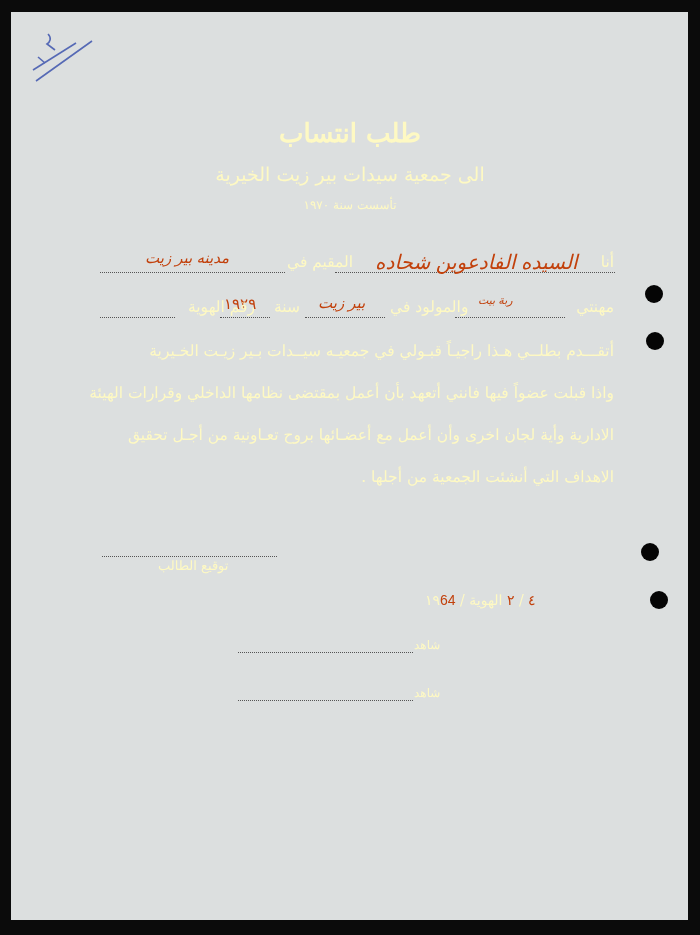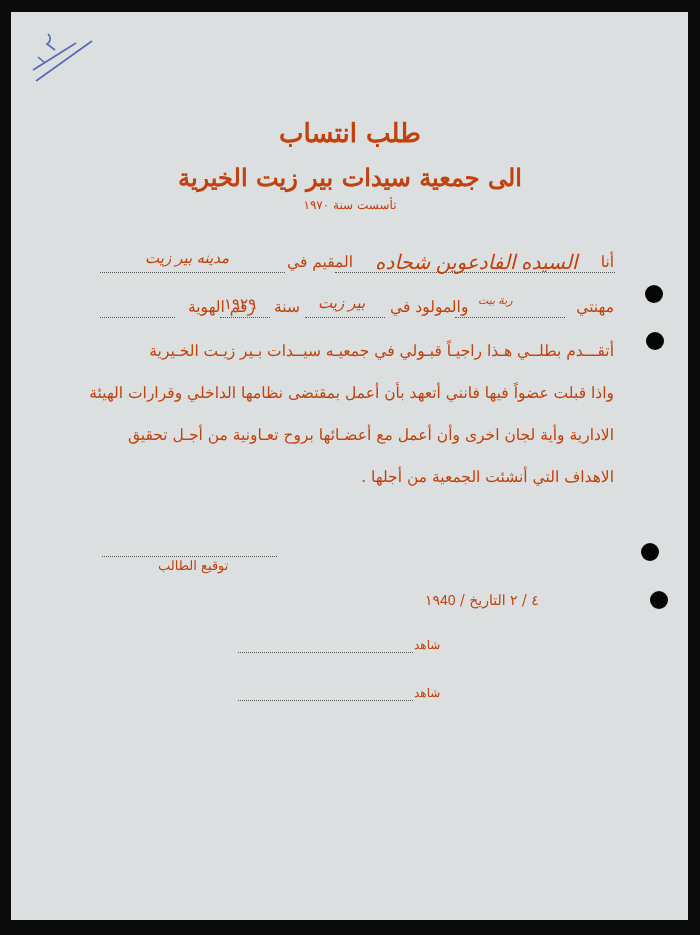--- a/index.html
+++ b/index.html
@@ -7,24 +7,24 @@
     width: 700px; height: 935px; background: #0b0b0b;
     position: relative; overflow: hidden;
     font-family: "DejaVu Serif", serif;
   }
   .paper {
     position: absolute; left: 11px; top: 12px; width: 677px; height: 908px;
     background: #dcdfdf;
   }
   .abs { position: absolute; }
   .rtl { direction: rtl; unicode-bidi: embed; white-space: nowrap; }
-  .ink { color: #c2410c; }
+  .ink { color: #fef9c3; }
   .pen { color: #c2410c; font-family: Liberation Sans, sans-serif; font-style: italic; }
   .title { font-size: 26px; font-weight: bold; }
-  .subtitle { font-size: 24px; font-weight: bold; }
+  .subtitle { font-size: 19px; font-weight: normal; }
   .founded { font-size: 12px; }
   .body-line { font-size: 15.5px; }
   .dots { border-bottom: 1px dotted #555; height: 0; }
   .hole { position: absolute; width: 18px; height: 18px; border-radius: 50%; background: #050505; }
   .corner-mark { position: absolute; left: 28px; top: 30px; width: 70px; height: 55px; }
 </style>
 </head>
 <body>
 
 <div class="paper"></div>
@@ -62,26 +62,26 @@
 
 <div class="abs rtl ink body-line" style="right:86px;top:342px;">أتقـــدم بطلــي هـذا راجيـاً قبـولي في جمعيـه سيــدات بـير زيـت الخـيرية</div>
 <div class="abs rtl ink body-line" style="right:86px;top:384px;">واذا قبلت عضواً فيها فانني أتعهد بأن أعمل بمقتضى نظامها الداخلي وقرارات الهيئة</div>
 <div class="abs rtl ink body-line" style="right:86px;top:426px;">الادارية وأية لجان اخرى وأن أعمل مع أعضـائها بروح تعـاونية من أجـل تحقيق</div>
 <div class="abs rtl ink body-line" style="right:86px;top:468px;">الاهداف التي أنشئت الجمعية من أجلها .</div>
 
 <div class="abs dots" style="left:102px;width:175px;top:556px;"></div>
 <span class="abs rtl ink" style="left:158px;top:558px;font-size:13px;">توقيع الطالب</span>
 
 <div class="abs" style="left:425px;top:592px;font-size:14px;white-space:nowrap;">
-  <span class="ink">١٩</span><span class="pen" style="font-style:normal;">40</span>
+  <span class="ink">١٩</span><span class="pen" style="font-style:normal;">64</span>
   <span class="ink">/</span>
   <span class="pen" style="font-style:normal;">٤</span>
   <span class="ink">/</span>
   <span class="pen" style="font-style:normal;">٢</span>
-  <span class="ink">التاريخ</span>
+  <span class="ink">الهوية</span>
 </div>
 
 <span class="abs rtl ink" style="left:414px;top:638px;font-size:12px;">شاهد</span>
 <div class="abs dots" style="left:238px;width:175px;top:652px;"></div>
 <span class="abs rtl ink" style="left:414px;top:686px;font-size:12px;">شاهد</span>
 <div class="abs dots" style="left:238px;width:175px;top:700px;"></div>
 
 <div class="hole" style="left:645px;top:285px;"></div>
 <div class="hole" style="left:646px;top:332px;"></div>
 <div class="hole" style="left:641px;top:543px;"></div>

